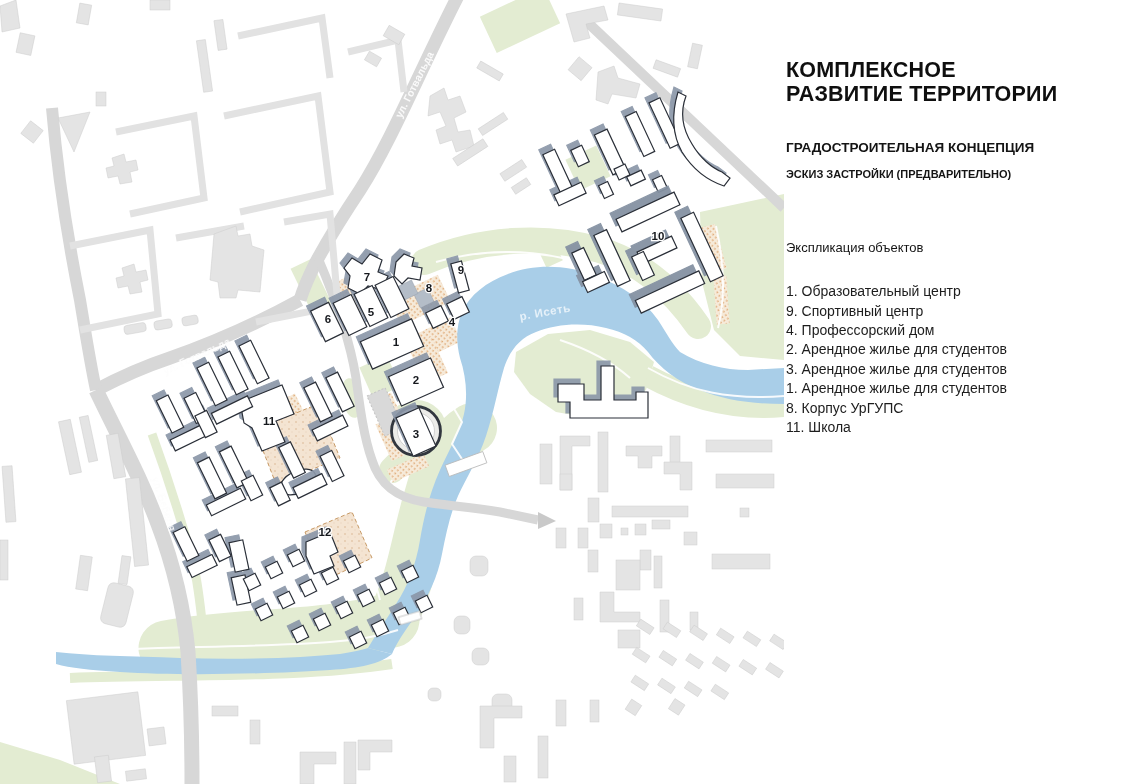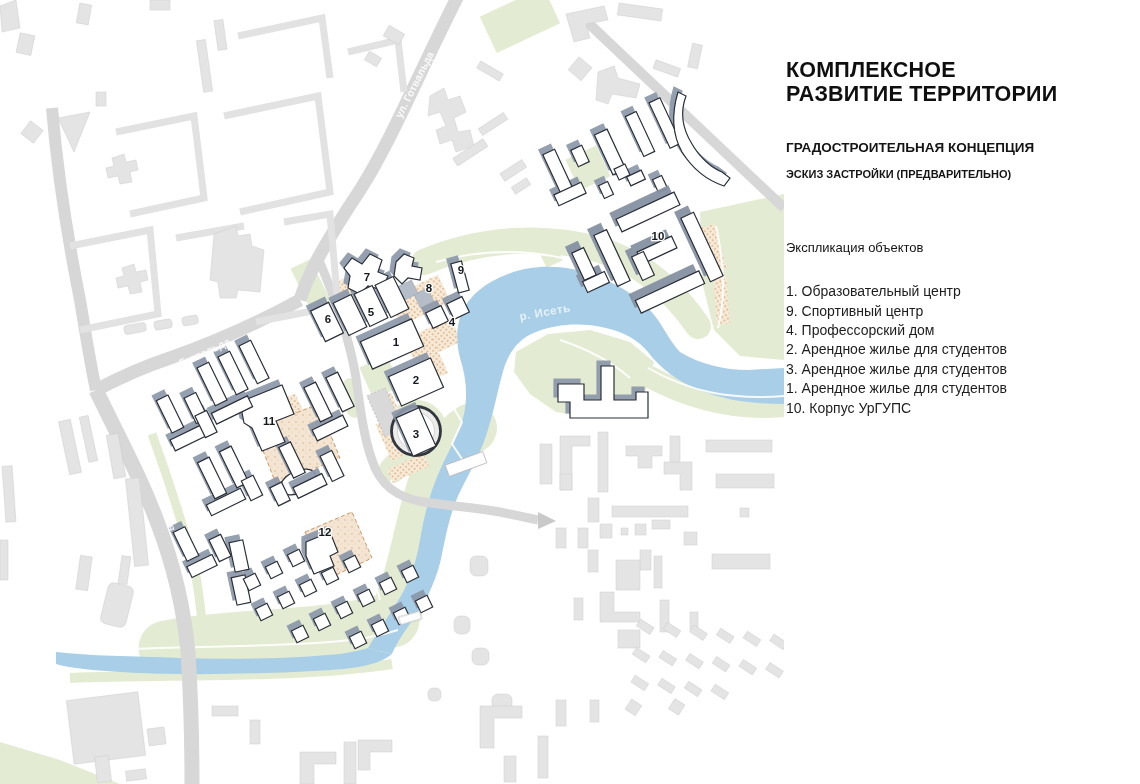--- a/index.html
+++ b/index.html
@@ -376,17 +376,18 @@
   <div class="sub1">ГРАДОСТРОИТЕЛЬНАЯ КОНЦЕПЦИЯ</div>
   <div class="sub2">ЭСКИЗ ЗАСТРОЙКИ (ПРЕДВАРИТЕЛЬНО)</div>
   <div class="leg-h">Экспликация объектов</div>
   <ul>
     <li>1. Образовательный центр</li>
     <li>9. Спортивный центр</li>
     <li>4. Профессорский дом</li>
     <li>2. Арендное жилье для студентов</li>
     <li>3. Арендное жилье для студентов</li>
     <li>1. Арендное жилье для студентов</li>
-    <li>10. Корпус УрГУПС</li>
+    <li>8. Корпус УрГУПС</li>
+    <li>11. Школа</li>
   </ul>
 </div>
 
 </div>
 
 </body></html>

